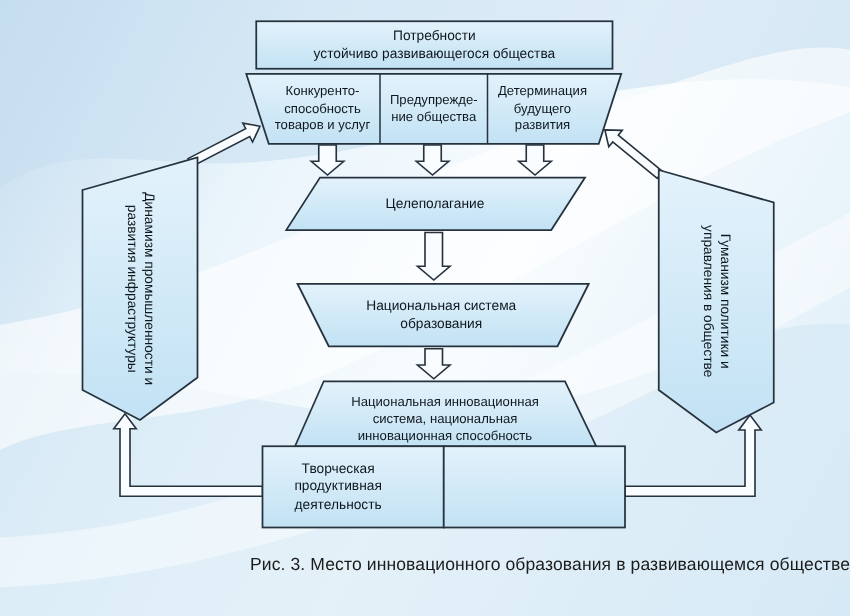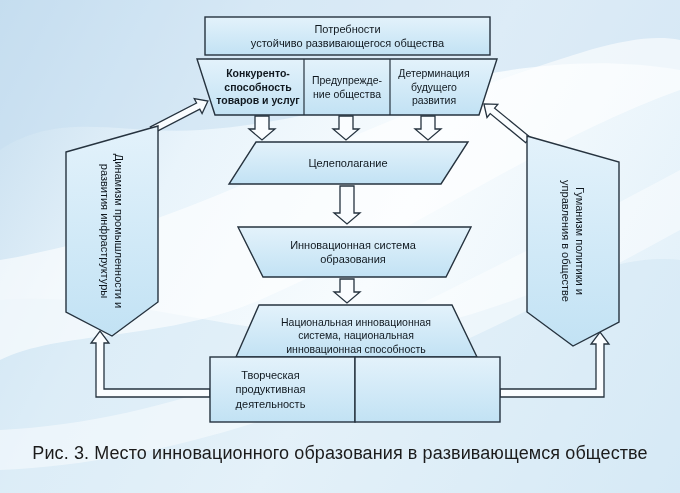--- a/index.html
+++ b/index.html
@@ -15,22 +15,22 @@
     position:absolute;display:flex;align-items:center;justify-content:center;
     text-align:center;white-space:pre-line;
     font-size:11px;line-height:1.28;color:#10181f;
   }
   .label.small{font-size:10.5px;}
   .label.rot{
     transform:translate(-50%,-50%) rotate(90deg);
     transform-origin:center center;
   }
   .caption{
-    position:absolute;left:0;top:443px;width:680px;text-align:center;
-    font-size:18px;color:#1b1b1b;letter-spacing:0.1px;
+    position:absolute;left:0;top:443px;width:680px;text-align:right;
+    font-size:14px;color:#1b1b1b;letter-spacing:0.1px;
   }
   .shape{fill:url(#boxfill);stroke:#26333f;stroke-width:1.4;}
   .divider{stroke:#26333f;stroke-width:1.2;}
   .arrow{fill:#fafdff;stroke:#26333f;stroke-width:1.3;stroke-linejoin:miter;}
 </style>
 </head>
 <body>
 
 <div class="stage">
 
@@ -79,32 +79,32 @@
     <rect class="shape" x="355" y="357" width="145" height="65"></rect>
 
     <polygon class="shape" points="66,152 158,126 158,302 112,336 66,312"></polygon>
     <polygon class="shape" points="527,136 619,162 619,322 573,346 527,312"></polygon>
   </svg>
 
   <div class="layer labels">
     <div class="label" style="left:205px;top:18px;width:285px;height:36px;">Потребности
 устойчиво развивающегося общества</div>
 
-    <div class="label small" style="left:212px;top:61px;width:92px;height:53px;font-weight:bold;">Конкуренто-
+    <div class="label small" style="left:212px;top:61px;width:92px;height:53px;">Конкуренто-
 способность
 товаров и услуг</div>
     <div class="label small" style="left:306px;top:61px;width:82px;height:53px;">Предупрежде-
 ние общества</div>
     <div class="label" style="left:240px;top:143px;width:216px;height:40px;">Целеполагание</div>
 
     <div class="label small" style="left:390px;top:61px;width:88px;height:53px;">Детерминация
 будущего
 развития</div>
 
-    <div class="label" style="left:248px;top:228px;width:210px;height:48px;">Инновационная система
+    <div class="label" style="left:248px;top:228px;width:210px;height:48px;">Национальная система
 образования</div>
 
     <div class="label small" style="left:244px;top:306px;width:224px;height:60px;">Национальная инновационная
 система, национальная
 инновационная способность</div>
 
     <div class="label" style="left:200px;top:358px;width:141px;height:63px;">Творческая
 продуктивная
 деятельность</div>
 

